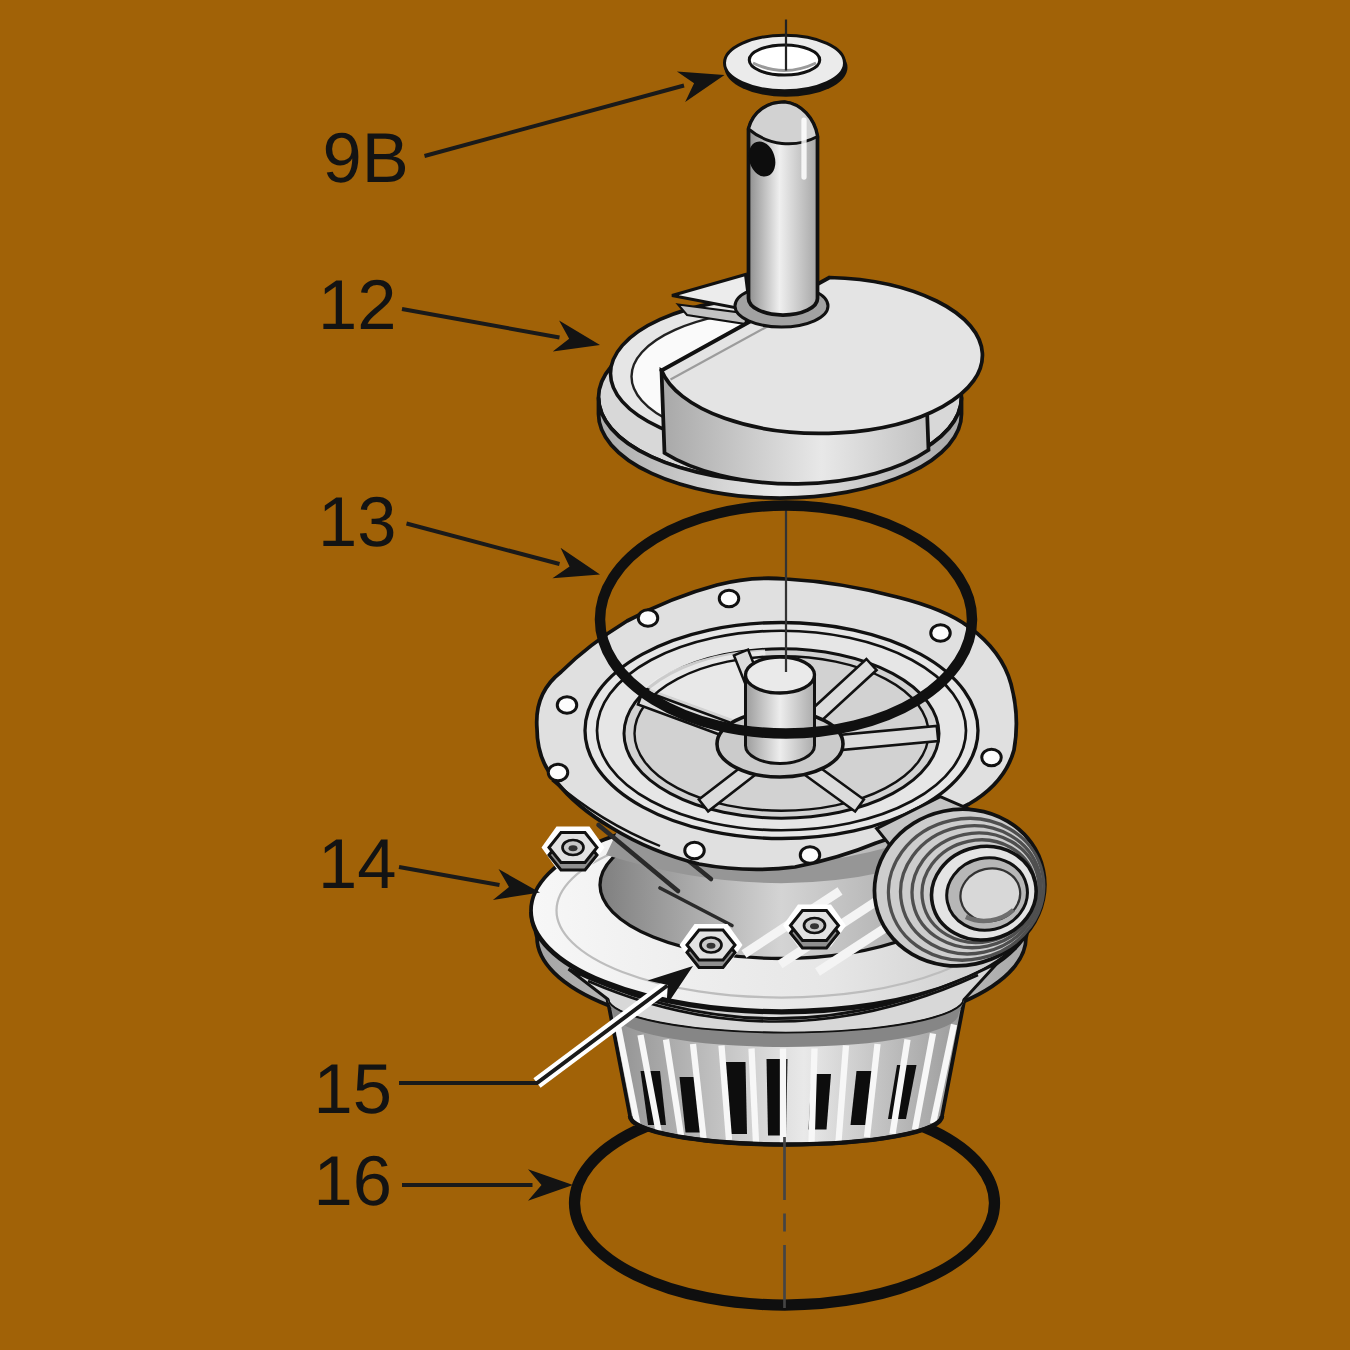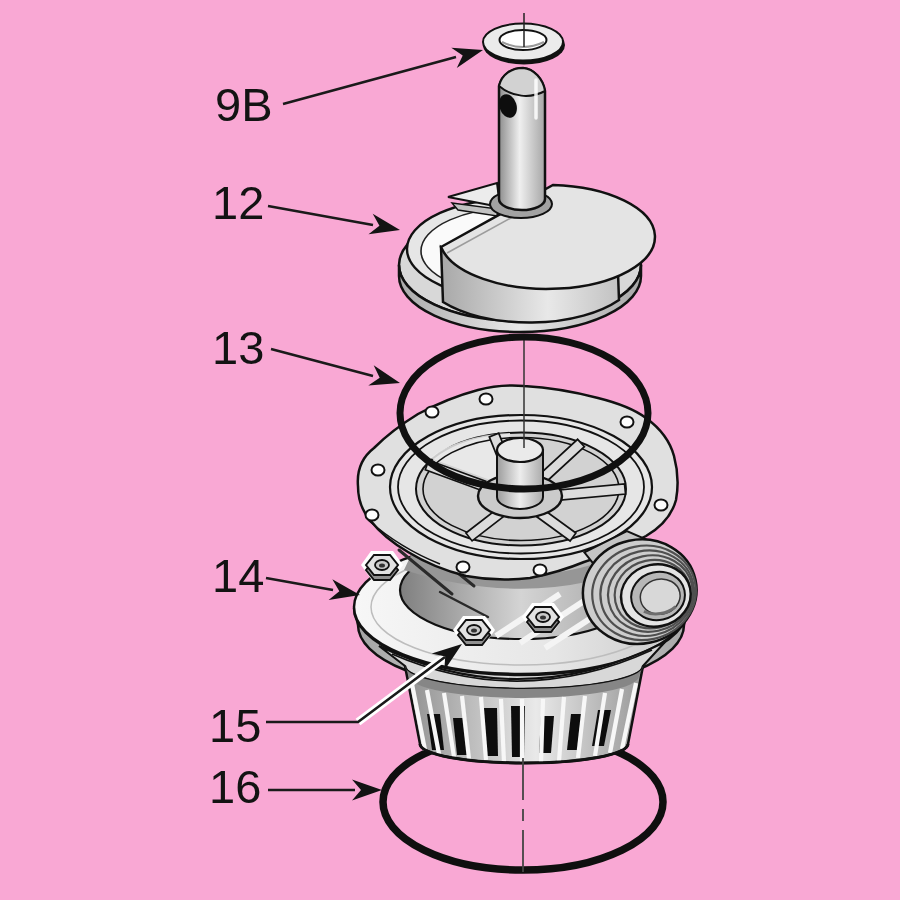--- a/index.html
+++ b/index.html
@@ -1,16 +1,16 @@
 <!DOCTYPE html>
 <html><head>
 <meta charset="utf-8">
 <style>
   html,body{margin:0;padding:0;background:#ffffff;}
-  .stage{width:900px;height:900px;position:relative;background:#f9a8d4;overflow:hidden;
+  .stage{width:900px;height:900px;position:relative;background:#a16207;overflow:hidden;
          font-family:"Liberation Sans", sans-serif;}
   svg{display:block;}
   .callout-text{font-family:"Liberation Sans", sans-serif;font-size:47px;fill:#131313;}
   .leader{stroke:#1a1a1a;stroke-width:2.6;fill:none;}
   .arrowhead{fill:#131313;stroke:none;}
 </style>
 </head>
 <body>
 
 <div class="stage">

